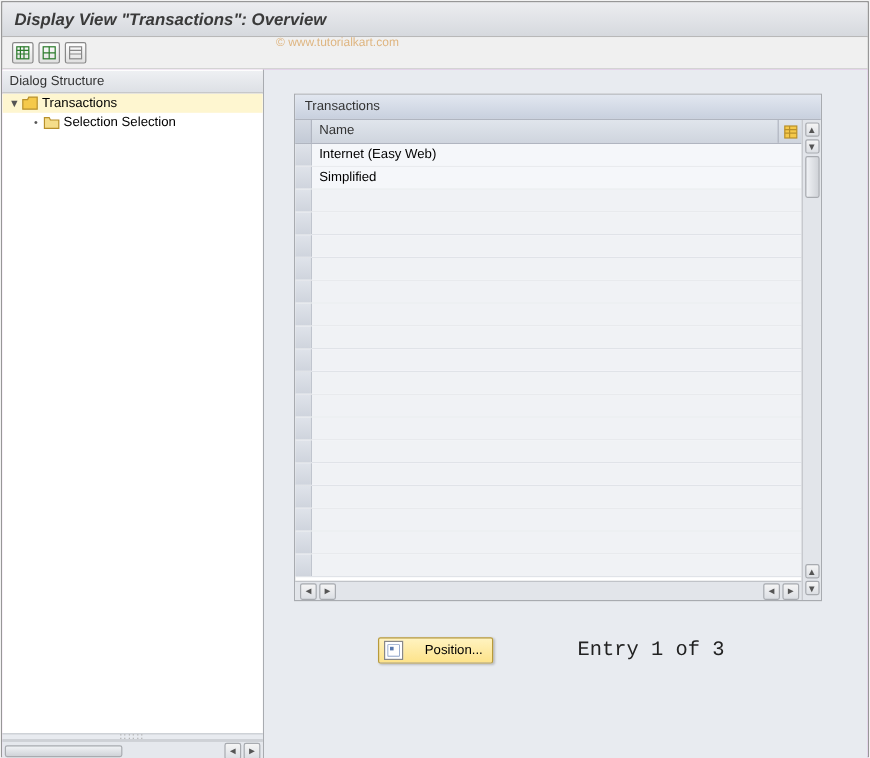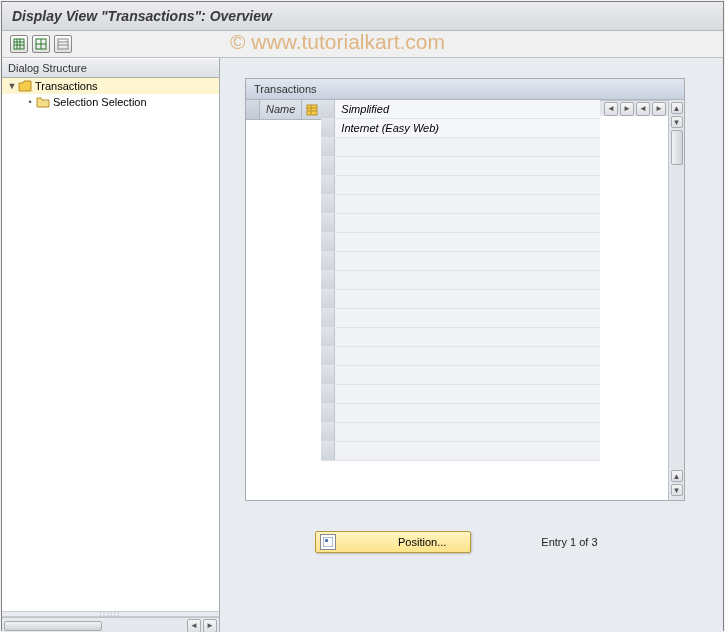--- a/index.html
+++ b/index.html
@@ -139,21 +139,21 @@
       background: linear-gradient(to bottom, #e2e7f0, #c8d0de);
       padding: 4px 8px;
       font-size: 11px;
       color: #333;
       border-bottom: 1px solid #b0b5c0;
     }
     .table-wrap {
       display: flex;
       height: 400px;
     }
-    .table-main { flex:1; display:flex; flex-direction:row;font-style:italic; }
+    .table-main { flex:1; display:flex; flex-direction:column; }
     .col-header {
       display: flex;
       background: linear-gradient(to bottom, #e0e5ec, #cfd5de);
       border-bottom: 1px solid #b0b5c0;
       height: 20px;
     }
     .col-header .selcol {
       width: 14px;
       border-right: 1px solid #b0b5c0;
       background: linear-gradient(to bottom, #d5dae3, #c3cad6);
@@ -220,37 +220,36 @@
       margin-top: 30px;
       margin-left: 70px;
     }
     .position-btn {
       display: flex;
       align-items: center;
       background: linear-gradient(to bottom, #fff3c0, #fde38a);
       border: 1px solid #b89a3a;
       border-radius: 2px;
       height: 22px;
-      padding: 0 24px 0 4px;
+      padding: 0 8px 0 4px;
       cursor: pointer;
       box-shadow: 1px 1px 2px rgba(0,0,0,0.2);
-      gap: 44px;
     }
     .position-btn .icon {
       width: 16px; height:16px;
       background: #fff;
       border:1px solid #888;
       margin-right: 18px;
       display:flex;align-items:center;justify-content:center;
     }
-    .entry-text { font-size: 11px; color: #222; }
+    .entry-text { font-size: 17px; color: #222; font-family: Liberation Mono, monospace; }
     .watermark {
       position: absolute;
       top: 30px; left: 230px;
-      font-size: 21px;
+      font-size: 10px;
       color: #d9a25c;
       opacity: 0.75;
       pointer-events: none;
       display:flex; align-items:center; gap:4px;
     }
     .outer-border {
       border: 1px solid #808080;
       width:723px; height:630px;
       margin:1px;
     }
@@ -339,25 +338,25 @@
                     <rect x="1" y="1" width="10" height="10" fill="#f5c94a" stroke="#b8902a"></rect>
                     <line x1="1" y1="4" x2="11" y2="4" stroke="#b8902a"></line>
                     <line x1="1" y1="7" x2="11" y2="7" stroke="#b8902a"></line>
                     <line x1="5" y1="1" x2="5" y2="11" stroke="#b8902a"></line>
                   </svg>
             </div>
           </div>
           <div class="rows" id="rows-container">
                 <div class="row">
                   <div class="selcol"></div>
+                  <div class="namecol">Internet (Easy Web)</div>
+                </div>
+                <div class="row">
+                  <div class="selcol"></div>
                   <div class="namecol">Simplified</div>
-                </div>
-                <div class="row">
-                  <div class="selcol"></div>
-                  <div class="namecol">Internet (Easy Web)</div>
                 </div>
                 <div class="row empty">
                   <div class="selcol"></div>
                   <div class="namecol"></div>
                 </div>
                 <div class="row empty">
                   <div class="selcol"></div>
                   <div class="namecol"></div>
                 </div>
                 <div class="row empty">

